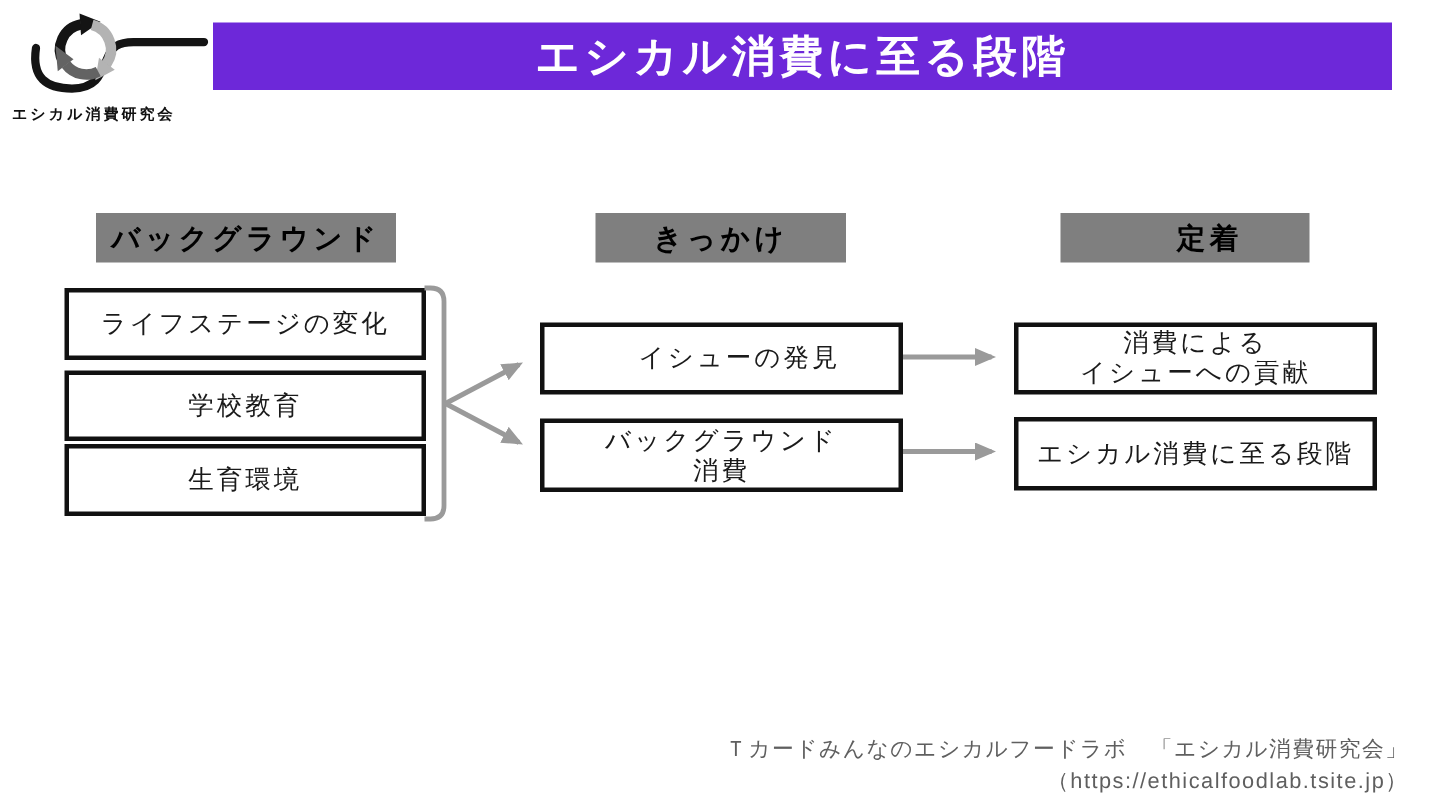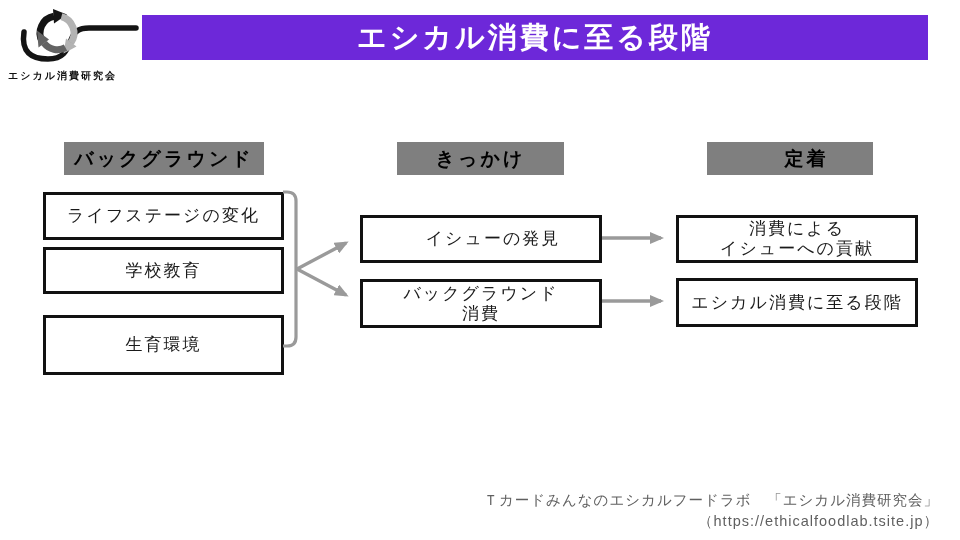--- a/index.html
+++ b/index.html
@@ -56,21 +56,21 @@
     display: flex; align-items: center; justify-content: center;
     text-align: center;
     font-size: 17px;
     letter-spacing: 2px;
     line-height: 1.25;
     color: #1a1a1a;
     white-space: pre-line;
   }
   .b1 { left: 43px;  top: 192px; width: 241px; height: 48px; }
   .b2 { left: 43px;  top: 247px; width: 241px; height: 47px; }
-  .b3 { left: 43px;  top: 315px; width: 241px; height: 60px; }
+  .b3 { left: 43px;  top: 296px; width: 241px; height: 48px; }
   .m1 { left: 360px; top: 215px; width: 242px; height: 48px; padding-left: 24px; }
   .m2 { left: 360px; top: 279px; width: 242px; height: 49px; line-height: 1.15; }
   .r1 { left: 676px; top: 215px; width: 242px; height: 48px; line-height: 1.15; }
   .r2 { left: 676px; top: 278px; width: 242px; height: 49px; }
 
   
   .connectors {
     position: absolute; left: 0; top: 0;
     width: 960px; height: 540px;
     pointer-events: none;

